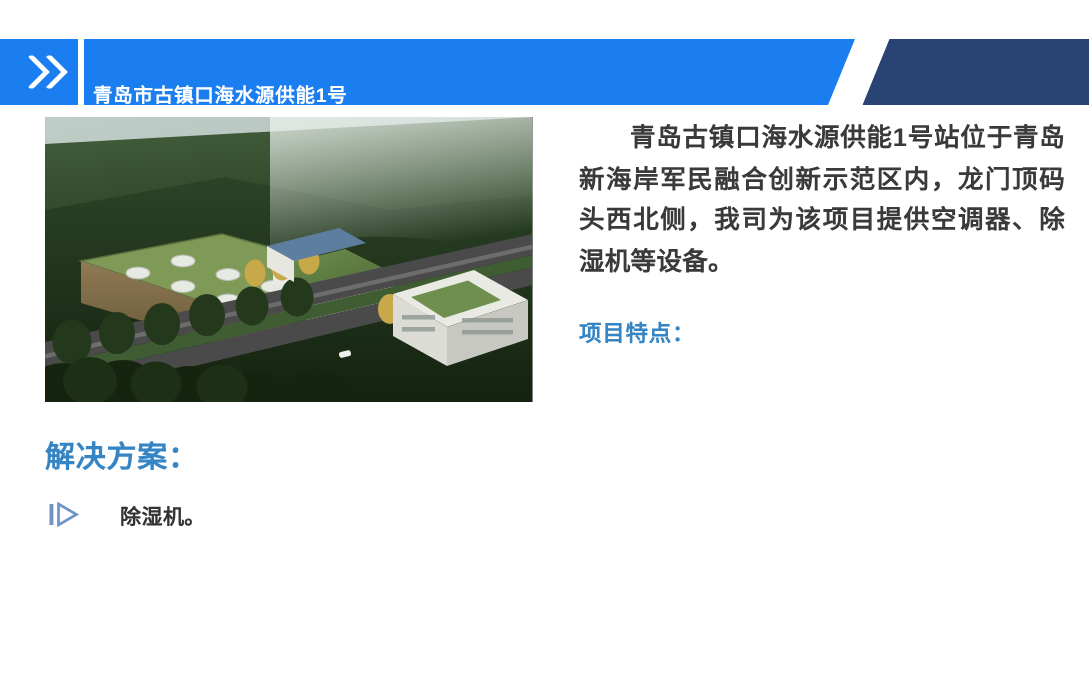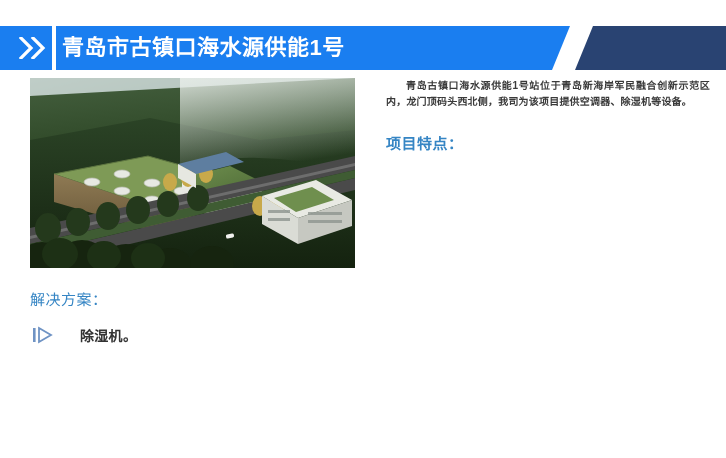--- a/index.html
+++ b/index.html
@@ -53,25 +53,25 @@
     top: 0;
     width: 514px;
     height: 44px;
     background: #1a7ef0;
     -webkit-clip-path: polygon(0 0, 100% 0, calc(100% - 18px) 100%, 0 100%);
             clip-path: polygon(0 0, 100% 0, calc(100% - 18px) 100%, 0 100%);
   }
   .header-title {
     position: absolute;
     left: 62px;
-    top: 0;
+    top: 16px;
     height: 44px;
     line-height: 44px;
     color: #ffffff;
-    font-size: 22px;
+    font-size: 13px;
     font-weight: bold;
     letter-spacing: 0.5px;
     white-space: nowrap;
   }
 
   .header-tag-bar {
     position: absolute;
     left: 575px;
     top: 0;
     width: 151px;
@@ -108,22 +108,22 @@
 
   
   .solution {
     position: absolute;
     left: 30px;
     top: 288px;
     width: 330px;
   }
   .solution-heading {
     color: #3585c4;
-    font-size: 15px;
-    font-weight: normal;
+    font-size: 20px;
+    font-weight: bold;
     letter-spacing: 0.5px;
     margin: 0 0 16px 0;
   }
   .solution-item {
     display: flex;
     align-items: center;
     gap: 26px;
     padding-left: 2px;
   }
   .bullet-icon {
@@ -150,21 +150,21 @@
   .section:last-child { margin-bottom: 0; }
   .section-heading {
     color: #3585c4;
     font-size: 15px;
     font-weight: bold;
     letter-spacing: 0.5px;
     margin: 0 0 10px 0;
   }
   .section-body {
     color: #3a3a3a;
-    font-size: 10px;
+    font-size: 17px;
     font-weight: bold;
     line-height: 1.62;
     text-indent: 2em;
     margin: 0;
     text-align: justify;
     letter-spacing: 0.2px;
   }
   sup.sq {
     font-size: 0.62em;
     vertical-align: super;

